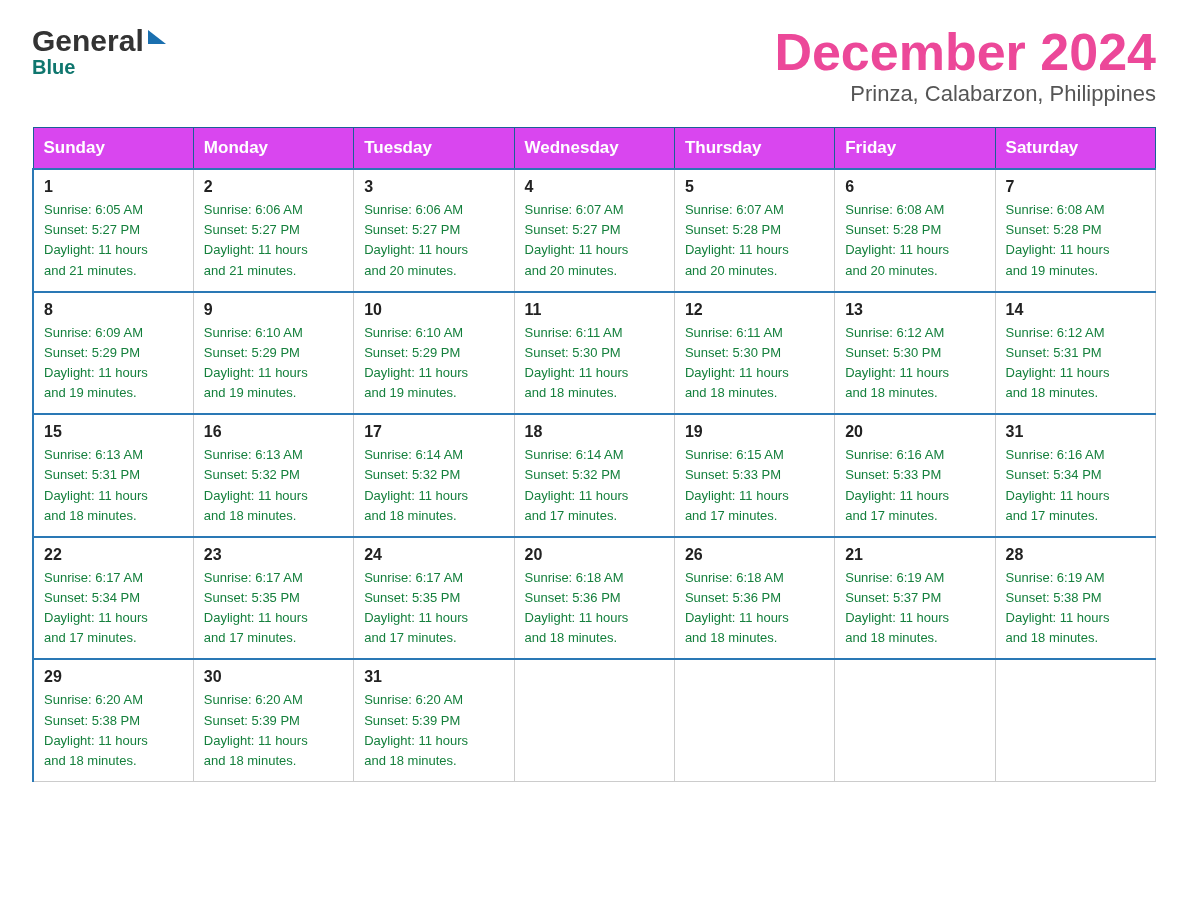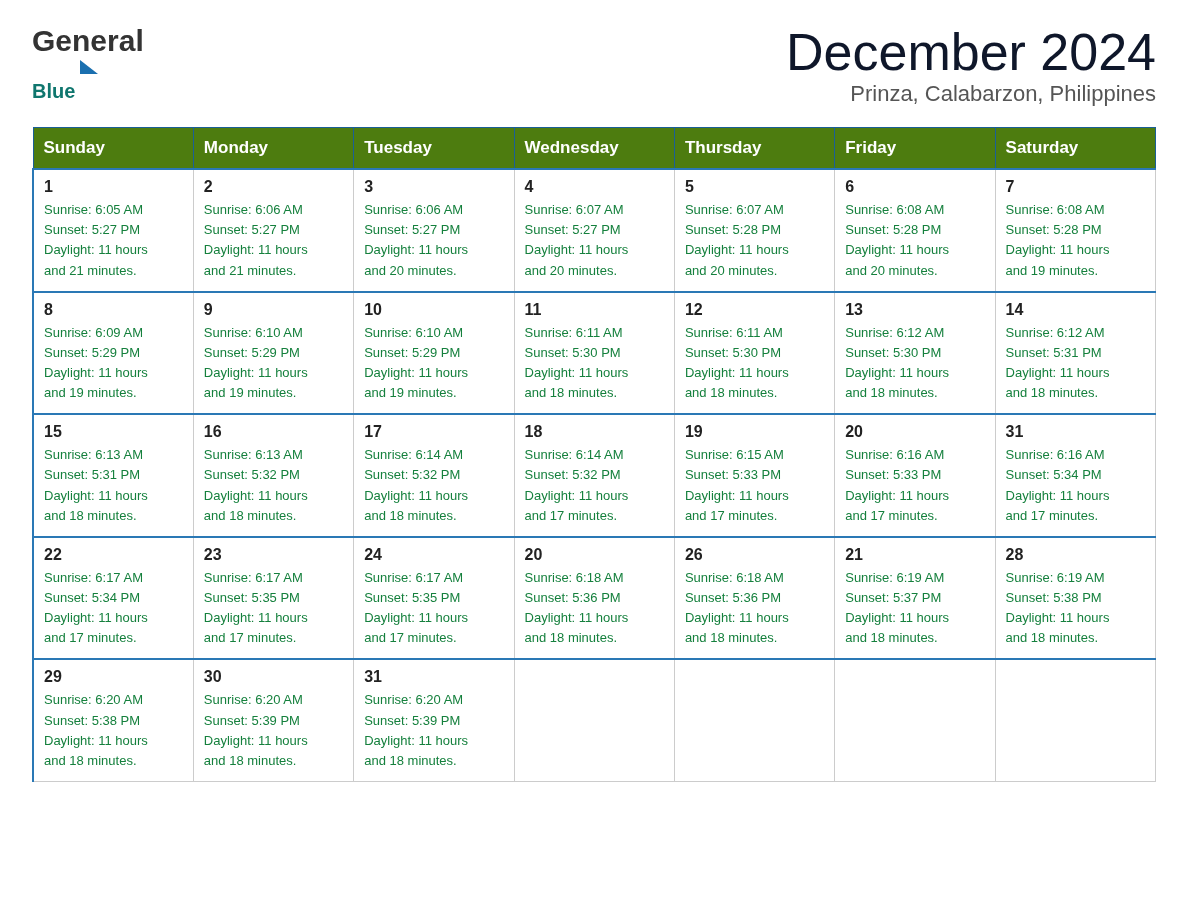--- a/index.html
+++ b/index.html
@@ -25,35 +25,35 @@
       font-size: 20px;
       color: #0f766e;
       font-weight: bold;
       margin-top: -2px;
     }
     .title-block {
       text-align: right;
     }
     .month-title {
       font-size: 52px;
-      font-weight: normal;
-      color: #0f172a;
+      font-weight: bold;
+      color: #ec4899;
       line-height: 1.1;
     }
     .location-title {
       font-size: 22px;
       color: #555;
     }
     table {
       width: 100%;
       border-collapse: collapse;
       table-layout: fixed;
     }
     th {
-      background-color: #4d7c0f;
+      background-color: #d946ef;
       color: #fff;
       font-size: 17px;
       font-weight: bold;
       padding: 10px 10px;
       text-align: left;
       border: 1px solid #1a5f96;
     }
     td {
       vertical-align: top;
       padding: 8px 10px 10px 10px;
@@ -81,21 +81,20 @@
       border-top: 2px solid #2a78b5;
     }
     tbody tr {
       border-top: 2px solid #2a78b5;
     }
     td.empty { background: #fff; }
     .logo-wrapper {
       display: flex;
       align-items: center;
       gap: 2px;
-      flex-direction: column;
     }
     .logo-general {
       font-size: 30px;
       font-weight: bold;
       color: #333;
     }
     .logo-arrow {
       width: 0;
       height: 0;
       border-top: 14px solid transparent;

